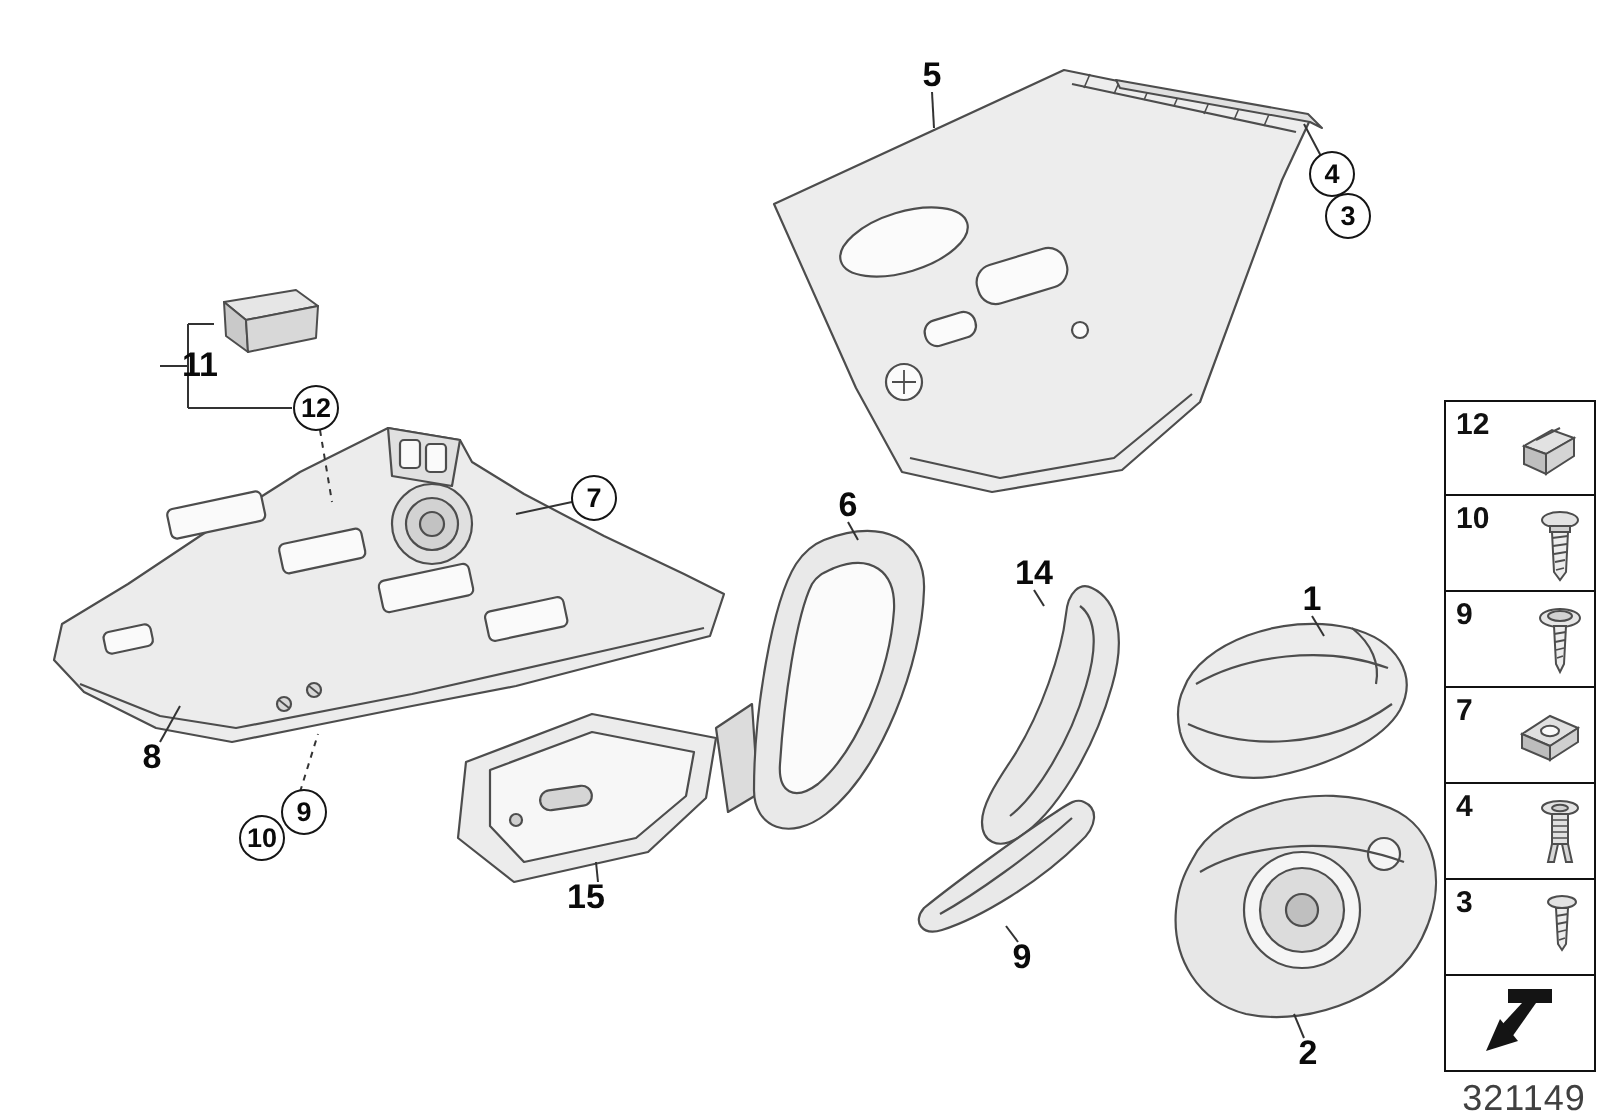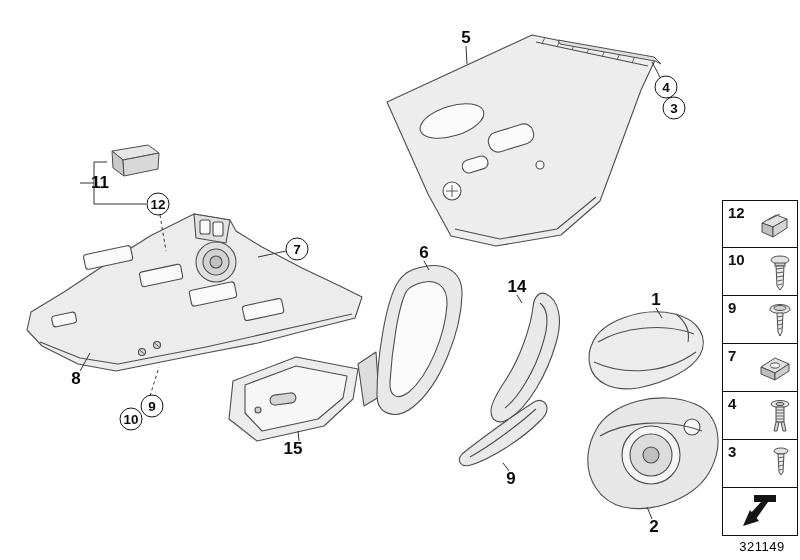--- a/index.html
+++ b/index.html
@@ -24,21 +24,21 @@
   .cell{
     position:relative;height:48px;background:#fff;border:1.6px solid #111;
     border-top-width:0;box-sizing:border-box;
   }
   .cell:first-child{border-top-width:1.6px;}
   .cell .num{position:absolute;left:5px;top:3px;font-size:15px;font-weight:700;}
   .cell .ic{position:absolute;right:5px;top:6px;}
   .cell.arrow-cell .ic{right:auto;left:50%;top:50%;transform:translate(-50%,-50%);}
   .diagram-id{
     position:absolute;left:727px;top:539px;width:70px;text-align:center;
-    font-size:13px;color:#000000;letter-spacing:0.5px;
+    font-size:18px;color:#404040;letter-spacing:0.5px;
   }
 </style>
 </head>
 <body>
 
 <div class="stage">
 
   <svg class="art" width="800" height="560" viewBox="0 0 800 560">
 
     <g stroke="#4d4d4d" stroke-width="1.1" stroke-linejoin="round" fill="#ededed">

